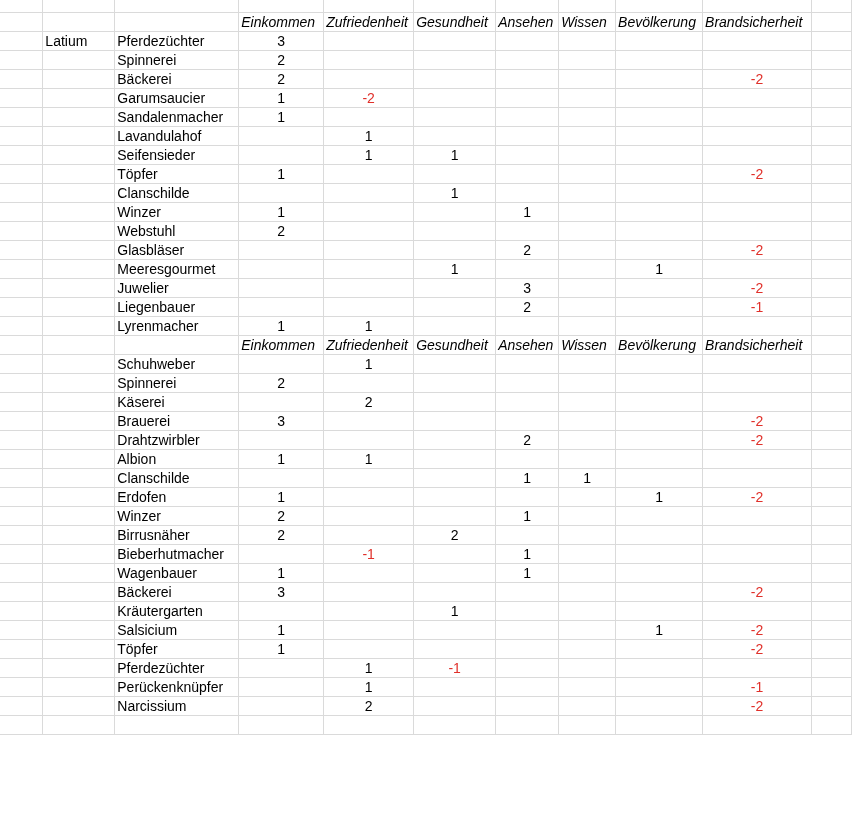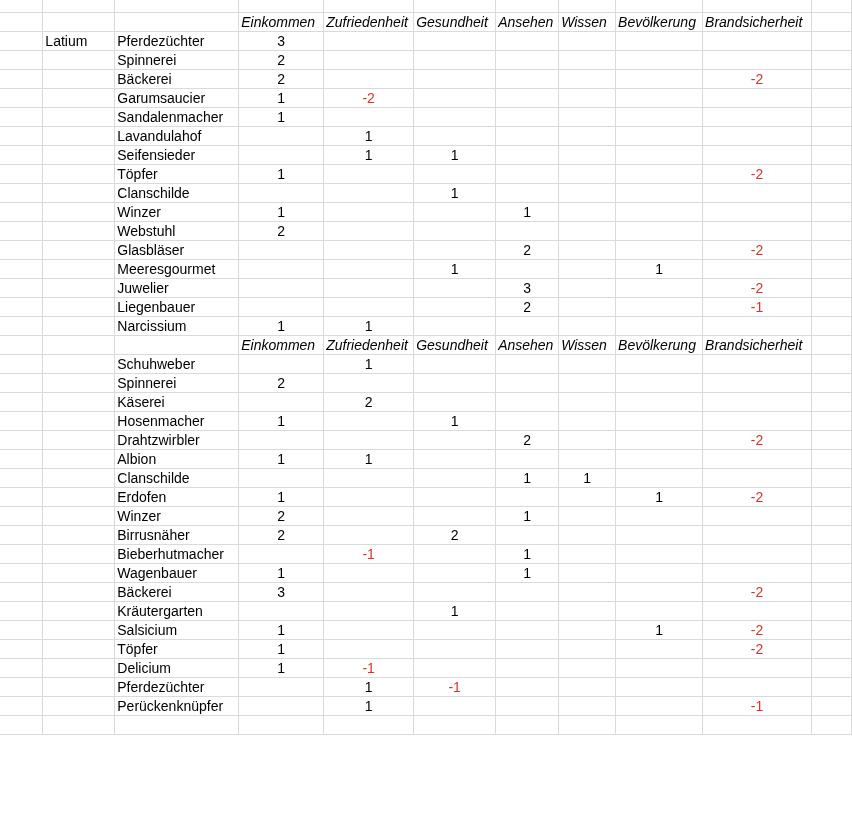--- a/index.html
+++ b/index.html
@@ -249,21 +249,21 @@
         <td class="c5 num"></td>
         <td class="c6 num">2</td>
         <td class="c7 num"></td>
         <td class="c8 num"></td>
         <td class="c9 num neg">-1</td>
         <td class="c10"></td>
       </tr>
       <tr>
         <td class="c0"></td>
         <td class="c1"></td>
-        <td class="c2">Narcissium</td>
+        <td class="c2">Lyrenmacher</td>
         <td class="c3 num">1</td>
         <td class="c4 num">1</td>
         <td class="c5 num"></td>
         <td class="c6 num"></td>
         <td class="c7 num"></td>
         <td class="c8 num"></td>
         <td class="c9 num"></td>
         <td class="c10"></td>
       </tr>
       <tr>
@@ -314,28 +314,28 @@
         <td class="c5 num"></td>
         <td class="c6 num"></td>
         <td class="c7 num"></td>
         <td class="c8 num"></td>
         <td class="c9 num"></td>
         <td class="c10"></td>
       </tr>
       <tr>
         <td class="c0"></td>
         <td class="c1"></td>
-        <td class="c2">Hosenmacher</td>
-        <td class="c3 num">1</td>
-        <td class="c4 num"></td>
-        <td class="c5 num">1</td>
-        <td class="c6 num"></td>
-        <td class="c7 num"></td>
-        <td class="c8 num"></td>
-        <td class="c9 num"></td>
+        <td class="c2">Brauerei</td>
+        <td class="c3 num">3</td>
+        <td class="c4 num"></td>
+        <td class="c5 num"></td>
+        <td class="c6 num"></td>
+        <td class="c7 num"></td>
+        <td class="c8 num"></td>
+        <td class="c9 num neg">-2</td>
         <td class="c10"></td>
       </tr>
       <tr>
         <td class="c0"></td>
         <td class="c1"></td>
         <td class="c2">Drahtzwirbler</td>
         <td class="c3 num"></td>
         <td class="c4 num"></td>
         <td class="c5 num"></td>
         <td class="c6 num">2</td>
@@ -483,33 +483,20 @@
         <td class="c5 num"></td>
         <td class="c6 num"></td>
         <td class="c7 num"></td>
         <td class="c8 num"></td>
         <td class="c9 num neg">-2</td>
         <td class="c10"></td>
       </tr>
       <tr>
         <td class="c0"></td>
         <td class="c1"></td>
-        <td class="c2">Delicium</td>
-        <td class="c3 num">1</td>
-        <td class="c4 num neg">-1</td>
-        <td class="c5 num"></td>
-        <td class="c6 num"></td>
-        <td class="c7 num"></td>
-        <td class="c8 num"></td>
-        <td class="c9 num"></td>
-        <td class="c10"></td>
-      </tr>
-      <tr>
-        <td class="c0"></td>
-        <td class="c1"></td>
         <td class="c2">Pferdezüchter</td>
         <td class="c3 num"></td>
         <td class="c4 num">1</td>
         <td class="c5 num neg">-1</td>
         <td class="c6 num"></td>
         <td class="c7 num"></td>
         <td class="c8 num"></td>
         <td class="c9 num"></td>
         <td class="c10"></td>
       </tr>
@@ -517,20 +504,33 @@
         <td class="c0"></td>
         <td class="c1"></td>
         <td class="c2">Perückenknüpfer</td>
         <td class="c3 num"></td>
         <td class="c4 num">1</td>
         <td class="c5 num"></td>
         <td class="c6 num"></td>
         <td class="c7 num"></td>
         <td class="c8 num"></td>
         <td class="c9 num neg">-1</td>
+        <td class="c10"></td>
+      </tr>
+      <tr>
+        <td class="c0"></td>
+        <td class="c1"></td>
+        <td class="c2">Narcissium</td>
+        <td class="c3 num"></td>
+        <td class="c4 num">2</td>
+        <td class="c5 num"></td>
+        <td class="c6 num"></td>
+        <td class="c7 num"></td>
+        <td class="c8 num"></td>
+        <td class="c9 num neg">-2</td>
         <td class="c10"></td>
       </tr>
       <tr>
         <td class="c0"></td>
         <td class="c1"></td>
         <td class="c2"></td>
         <td class="c3"></td>
         <td class="c4"></td>
         <td class="c5"></td>
         <td class="c6"></td>

